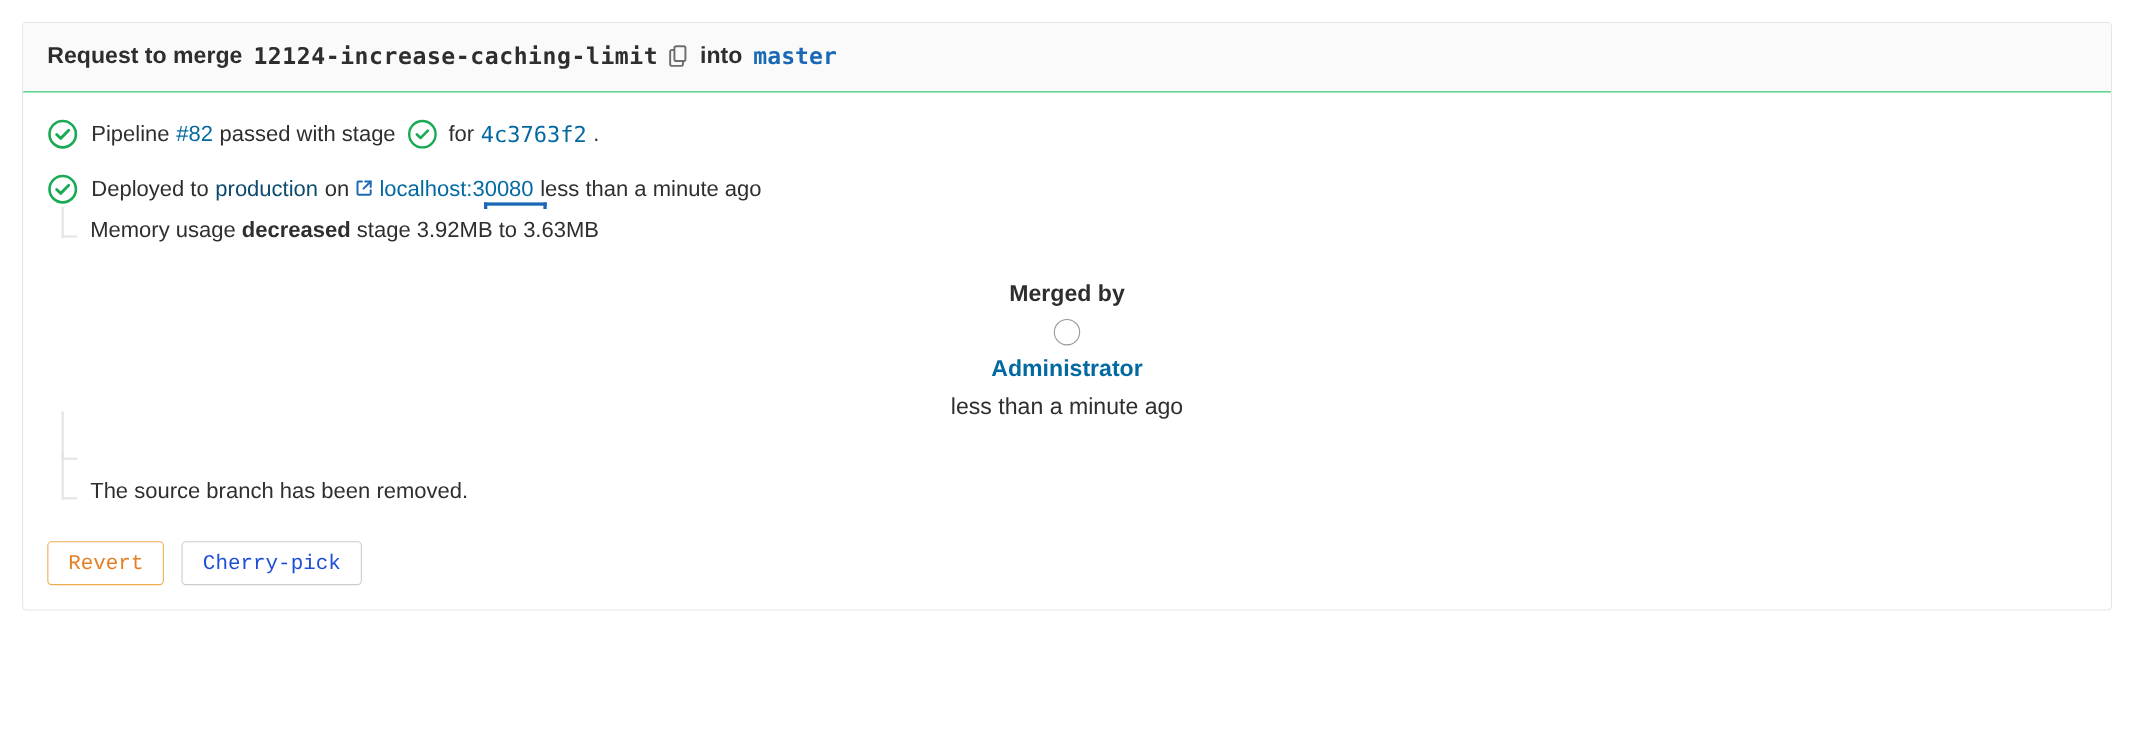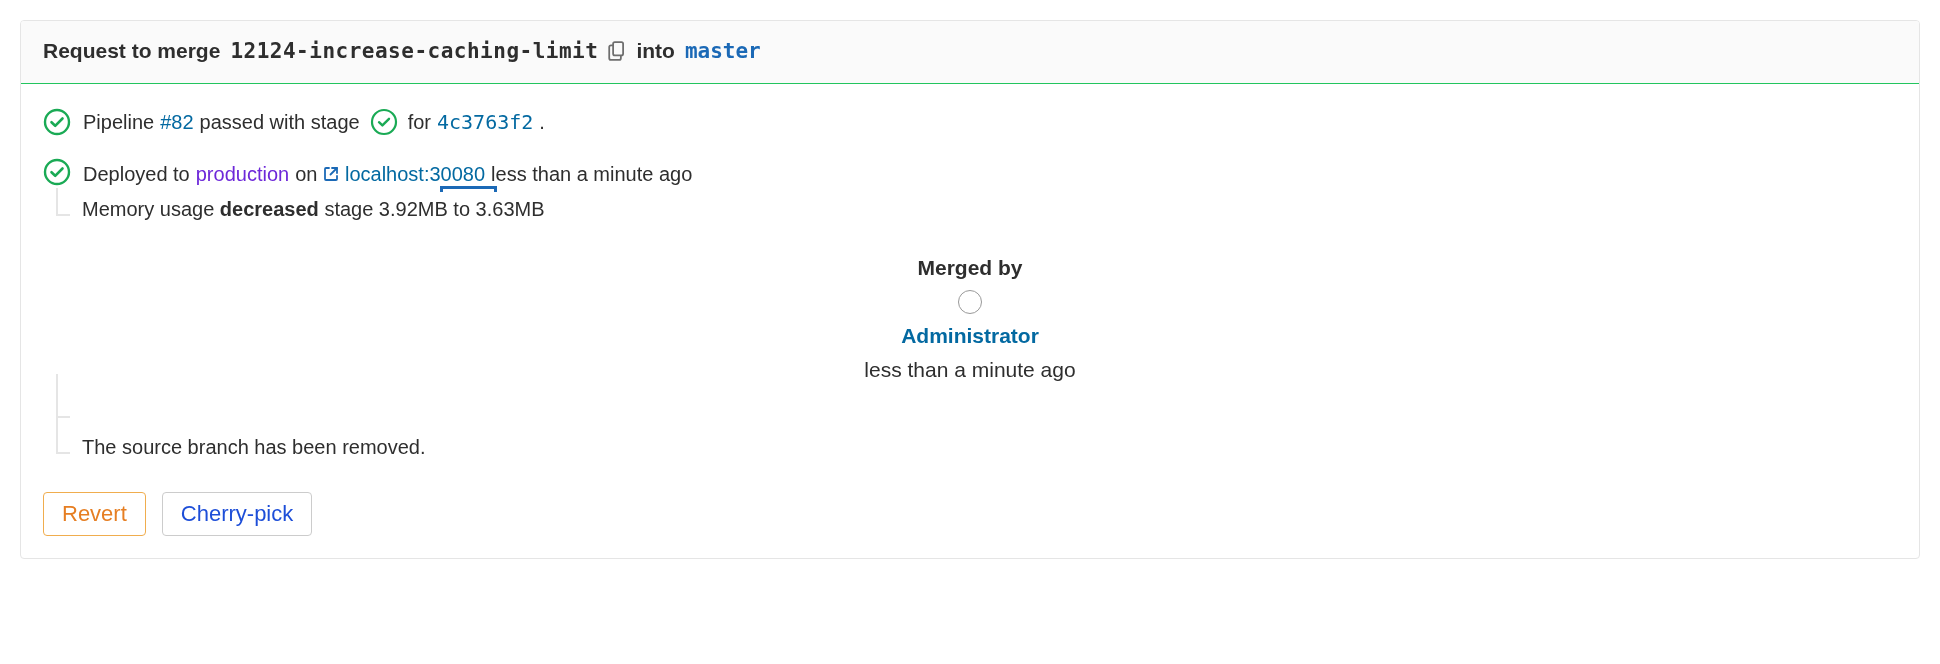--- a/index.html
+++ b/index.html
@@ -42,21 +42,21 @@
     width: 18px;
     height: 20px;
     display: inline-block;
     vertical-align: middle;
   }
   .mr-body {
     padding: 24px 22px 22px 22px;
   }
   .status-row {
     display: flex;
-    align-items: flex-end;
+    align-items: center;
     gap: 12px;
     margin-bottom: 22px;
     font-size: 20px;
   }
   .status-icon {
     width: 28px;
     height: 28px;
     flex: 0 0 28px;
     display: inline-flex;
     align-items: center;
@@ -66,21 +66,21 @@
     display: flex;
     align-items: center;
     flex-wrap: wrap;
     gap: 6px;
   }
   .link {
     color: #0369a1;
     text-decoration: none;
   }
   .link-prod {
-    color: #6d28d9;
+    color: #0c4a6e;
   }
   .stage-circle {
     width: 28px;
     height: 28px;
     margin: 0 4px;
   }
   .ext-icon {
     width: 16px;
     height: 16px;
     display: inline-block;
@@ -160,27 +160,27 @@
     border-radius: 50%;
     display: inline-block;
     background: #fff;
   }
   .buttons {
     display: flex;
     gap: 16px;
     margin-top: 28px;
   }
   .btn {
-    font-size: 22px;
+    font-size: 19px;
     padding: 8px 18px;
     border-radius: 4px;
     border: 1px solid #ccc;
     background: #fff;
     cursor: pointer;
-    font-family: Liberation Sans, sans-serif;
+    font-family: Liberation Mono, monospace;
   }
   .btn-revert {
     color: #e67e22;
     border-color: #f0ad4e;
   }
   .btn-cherry {
     color: #1d4ed8;
   }
   .mono { font-family: Menlo, Monaco, Consolas, monospace; }
 </style>

